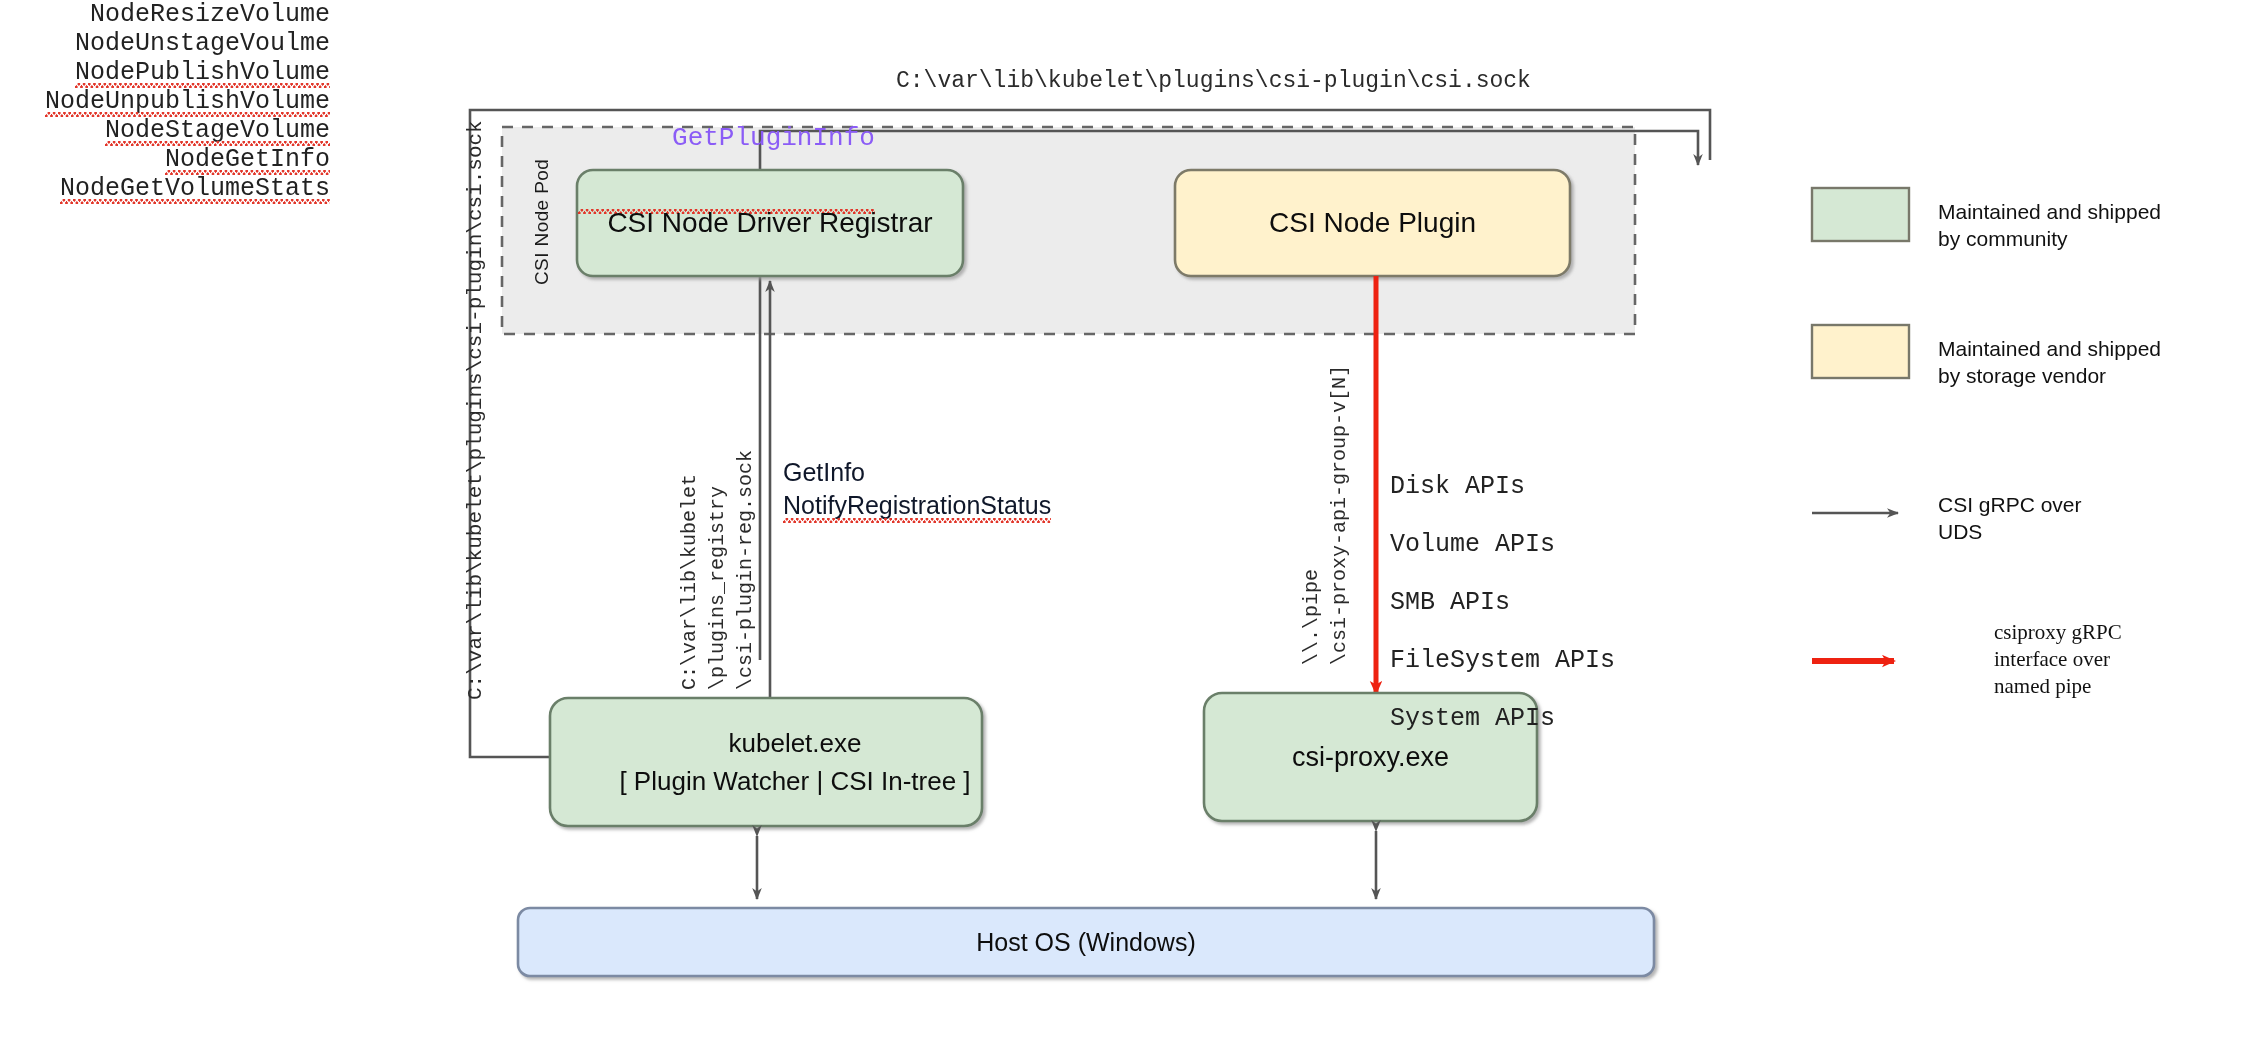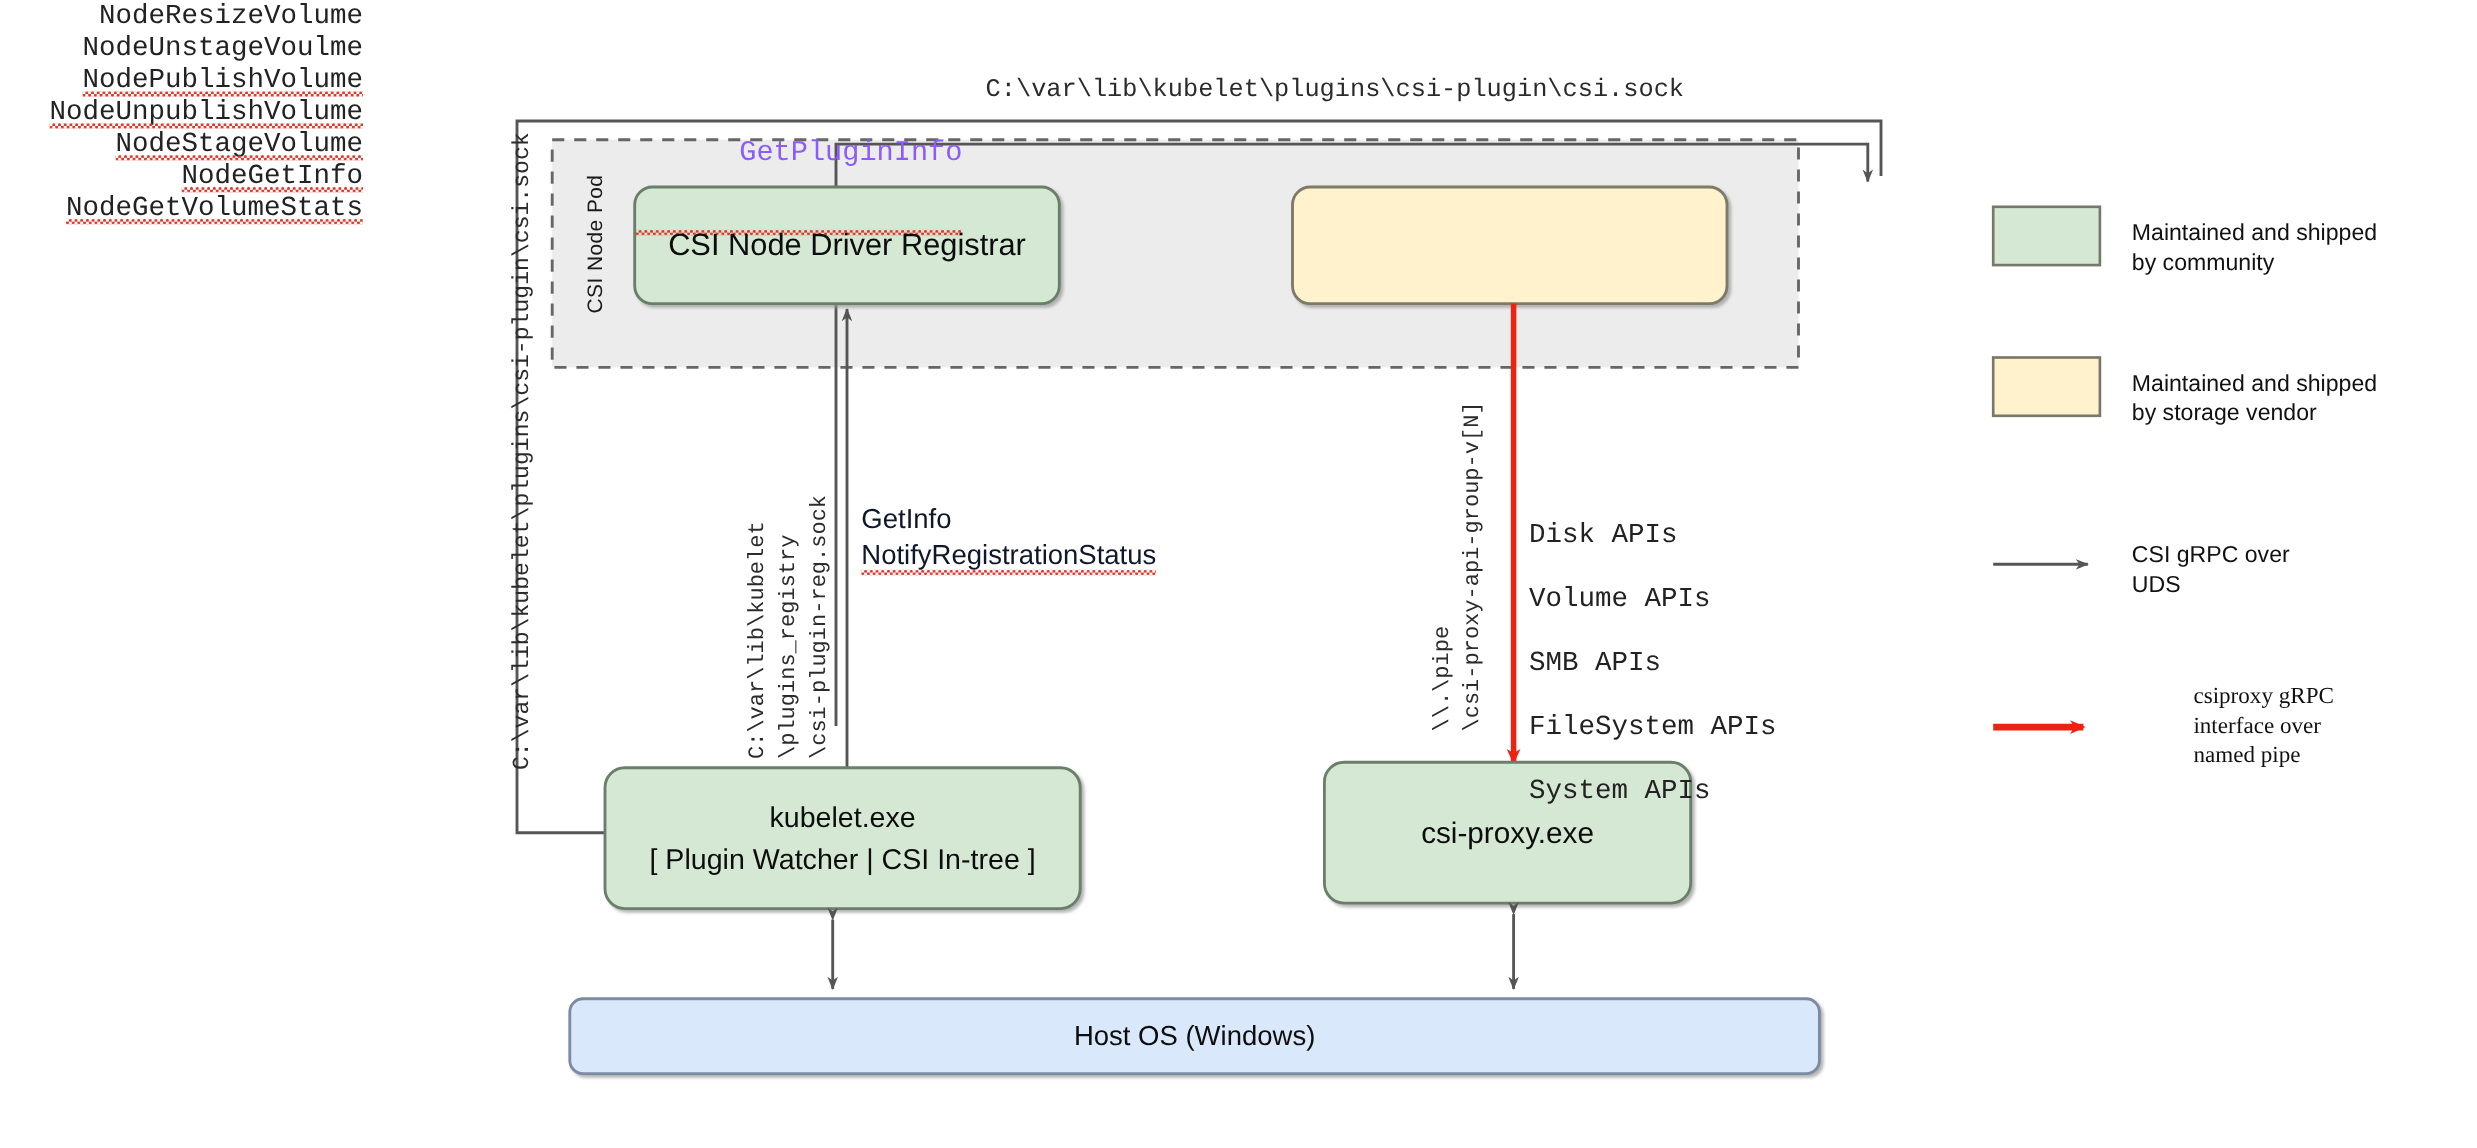--- a/index.html
+++ b/index.html
@@ -190,22 +190,23 @@
     <div class="line">
       <span style="position:relative;display:inline-block;">
         <span>NodeGetVolumeStats</span>
         <span class="squig-under"></span>
       </span>
     </div>
   </div>
 
   <div class="boxtext" style="left:577px;top:170px;width:386px;height:106px;font-size:28px;">CSI Node Driver Registrar</div>
 
-
-  <div class="boxtext" style="left:550px;top:698px;width:432px;height:128px;flex-direction:column;font-size:26px;line-height:38px;">
+  <div class="boxtext" style="left:1175px;top:170px;width:395px;height:106px;font-size:28px;">CSI Node Plugin</div>
+
+  <div class="boxtext" style="left:550px;top:698px;width:432px;height:128px;flex-direction:column;font-size:26px;line-height:38px;padding-left:29px;">
     <span>kubelet.exe</span>
     <span>[ Plugin Watcher | CSI In-tree ]</span>
   </div>
 
   <div class="boxtext" style="left:1204px;top:693px;width:333px;height:128px;font-size:27px;">csi-proxy.exe</div>
 
   <div class="boxtext" style="left:518px;top:908px;width:1136px;height:68px;font-size:25px;">Host OS (Windows)</div>
 
   <div class="legend-text" style="left:1938px;top:198px;">Maintained and shipped
 by community</div>

